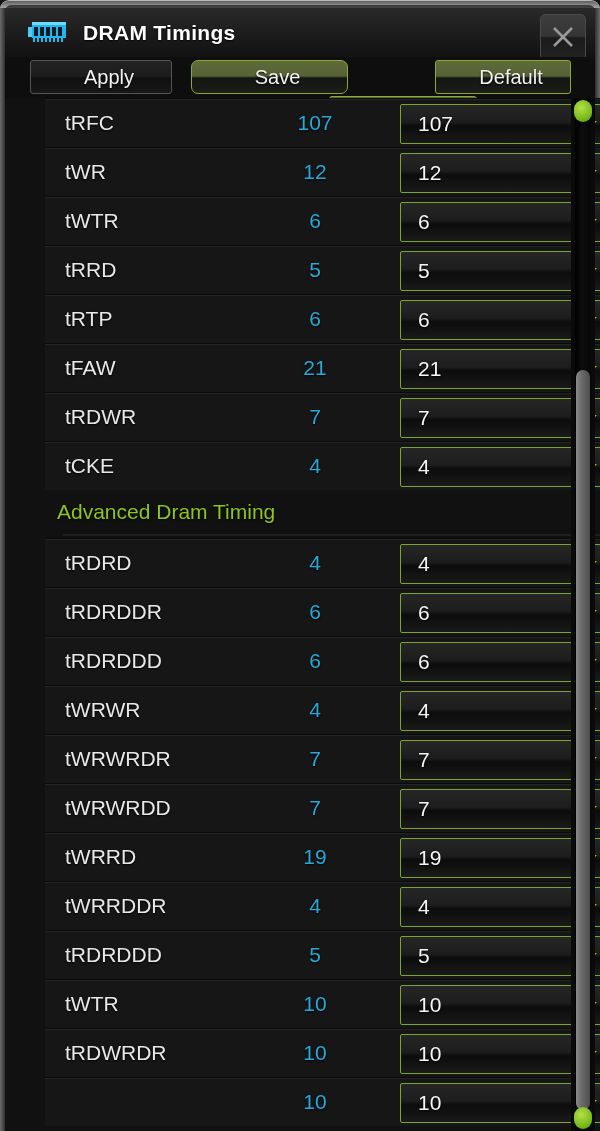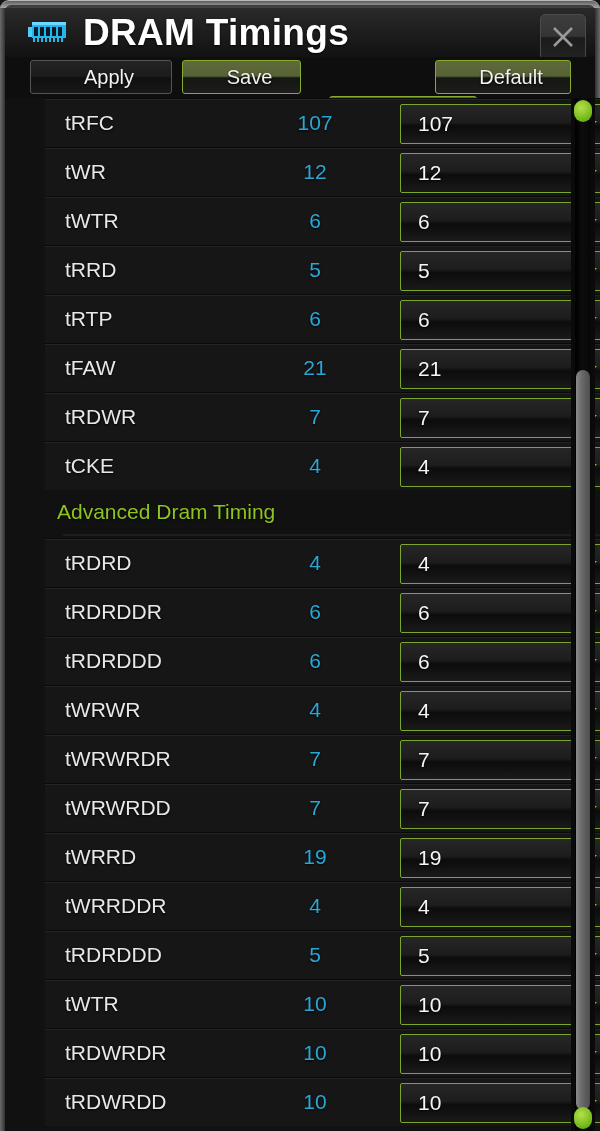--- a/index.html
+++ b/index.html
@@ -57,21 +57,21 @@
     position: absolute;
     left: 18px; top: 9px;
     width: 52px; height: 32px;
     display: flex;
     align-items: center;
     justify-content: center;
   }
   .title-text {
     position: absolute;
     left: 78px; top: 2px;
-    font-size: 37px;
+    font-size: 21px;
     font-weight: bold;
     color: #ffffff;
     letter-spacing: 0.3px;
     line-height: 46px;
     text-shadow: 0 1px 2px rgba(0,0,0,0.9);
     white-space: nowrap;
   }
   .close-button {
     position: absolute;
     right: 9px; top: 6px;
@@ -108,21 +108,21 @@
   }
   .tbtn.plain {
     background: linear-gradient(to bottom, #232323 0%, #1c1c1c 48%, #101010 52%, #181818 100%);
     border: 1px solid #545454;
   }
   .tbtn.green {
     background: linear-gradient(to bottom, #5e6a3c 0%, #576235 47%, #131612 53%, #1d1d1a 100%);
     border: 1px solid #86ab2e;
   }
   #btn-apply  { left: 25px;  width: 142px; }
-  #btn-save   { left: 177px; width: 119px; }
+  #btn-save   { left: 186px; width: 157px; border-radius: 7px; }
   #btn-load   { left: 324px; width: 148px; margin-top: 36px; }
   #btn-default{ left: 430px; width: 136px; }
 
   
   .list {
     position: absolute;
     left: 5px; top: 98px;
     width: 570px; height: 1033px;
     background: #111111;
     overflow: hidden;
@@ -434,21 +434,20 @@
       </div>
       <div class="row">
         <div class="label">tRDWRDR</div>
         <div class="curval">10</div>
         <div class="select">
           <div class="sv">10</div>
           <div class="arrow-icon"></div>
         </div>
       </div>
       <div class="row">
-        <div class="label">tRDWRDD</div>
         <div class="curval">10</div>
         <div class="select">
           <div class="sv">10</div>
           <div class="arrow-icon"></div>
         </div>
       </div>
     </div>
 
   <div class="scrollbar">
     <div class="sb-track"></div>

